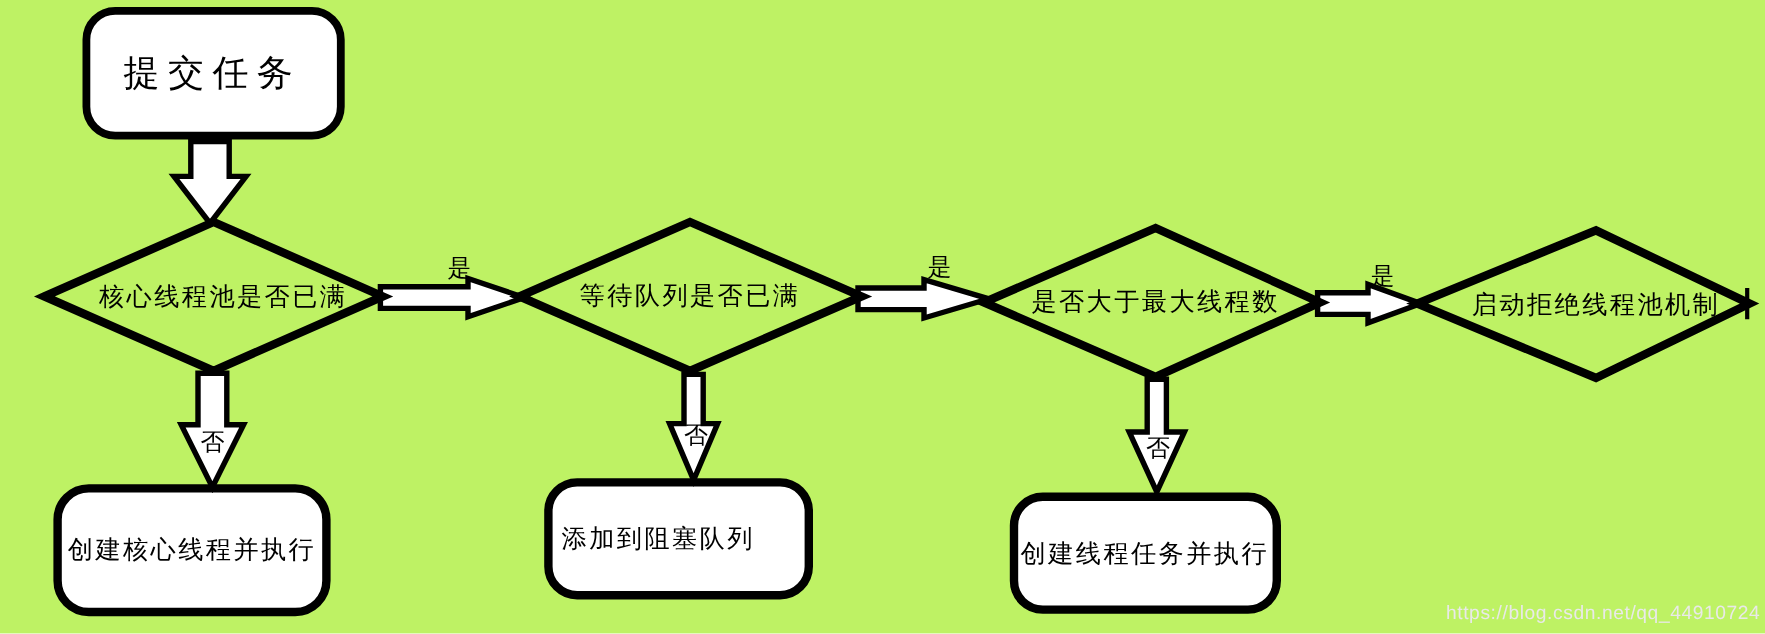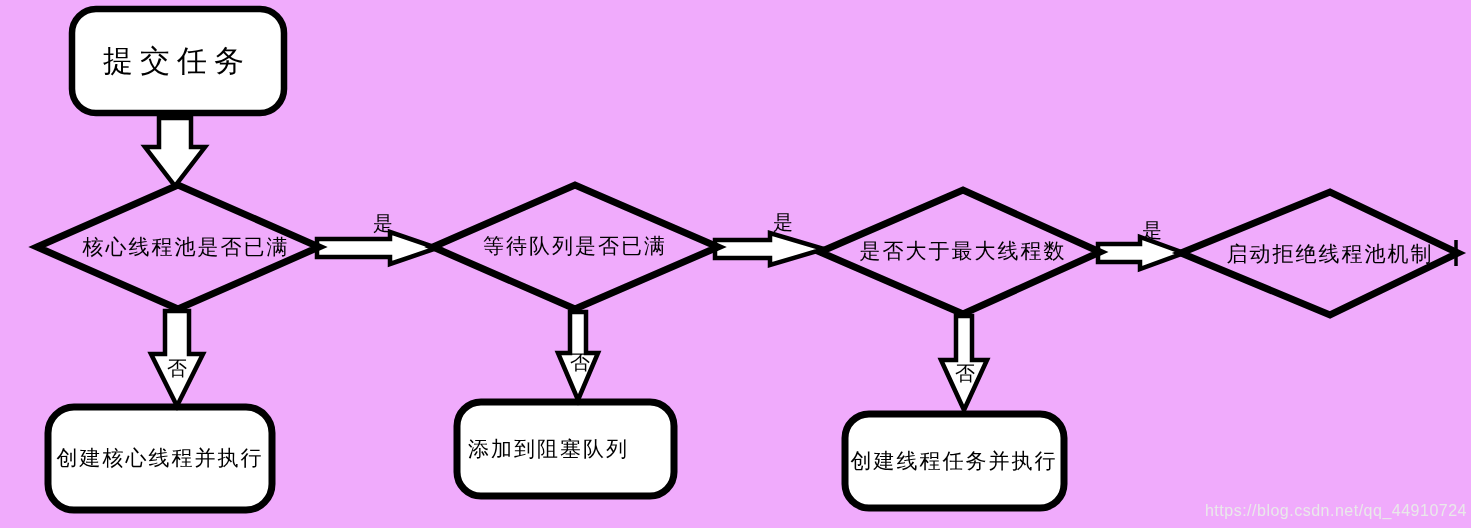--- a/index.html
+++ b/index.html
@@ -5,21 +5,21 @@
   html, body {
     margin: 0;
     padding: 0;
     background: #ffffff;
     font-family: "Liberation Sans", sans-serif;
   }
   .canvas {
     position: relative;
     width: 1471px;
     height: 528px;
-    background: #f0abfc;
+    background: #bef264;
     overflow: hidden;
   }
   svg text {
     fill: #000000;
     font-family: "Liberation Sans", sans-serif;
   }
   .node-label    { font-size: 21px; letter-spacing: 2px; }
   .start-label   { font-size: 30px; letter-spacing: 7px; }
   .branch-label  { font-size: 20px; }
   .watermark-text{ font-size: 16px; fill: #e9e9e9; letter-spacing: 0.5px; }

